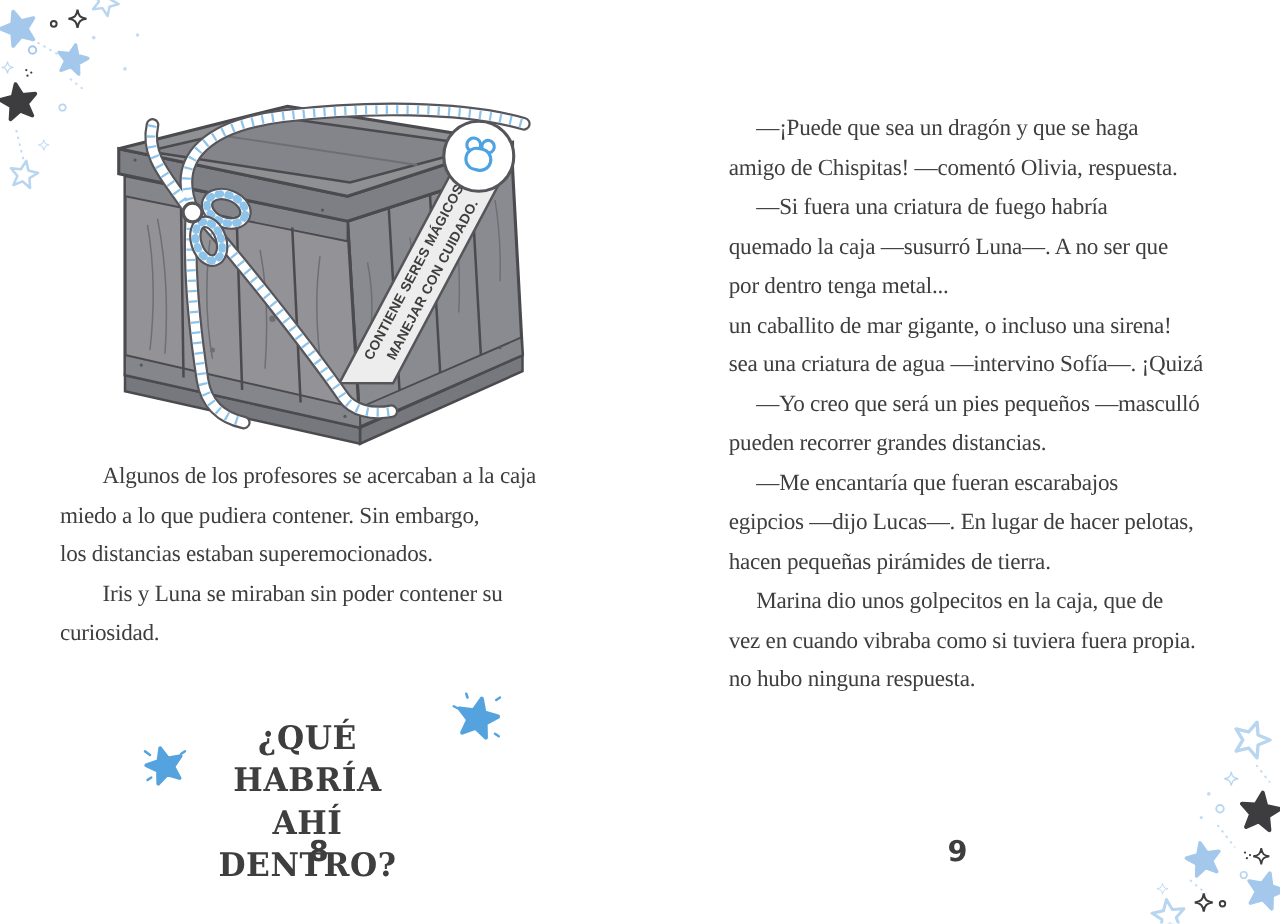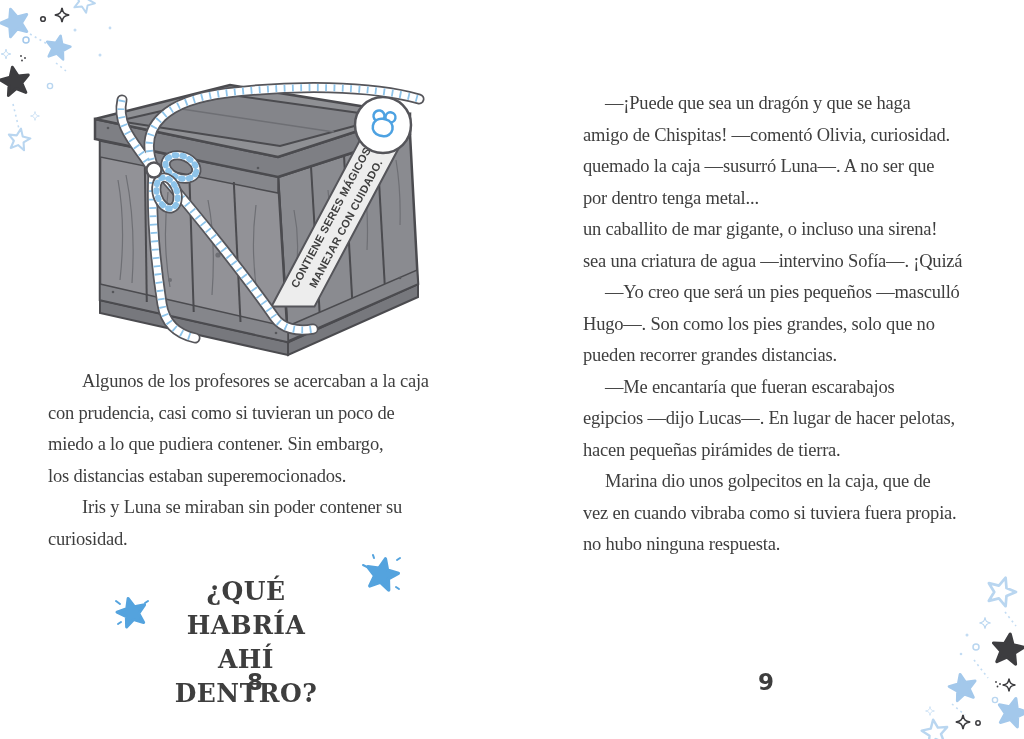--- a/index.html
+++ b/index.html
@@ -135,21 +135,20 @@
         <ellipse cx="89" cy="113" rx="10" ry="16" transform="rotate(-18 89 113)" stroke="#55555a" stroke-width="10"></ellipse>
         <ellipse cx="89" cy="113" rx="10" ry="16" transform="rotate(-18 89 113)" stroke="#ffffff" stroke-width="6.5"></ellipse>
         <ellipse cx="89" cy="113" rx="10" ry="16" transform="rotate(-18 89 113)" stroke="#8ec4ea" stroke-width="6" stroke-dasharray="1.6 6"></ellipse>
         <circle cx="76" cy="90" r="7.5" fill="#ffffff" stroke="#55555a" stroke-width="2.5"></circle>
       </g>
     </g>
   </svg>
 
   <div class="text-col left-col">
     <div class="ind">Algunos de los profesores se acercaban a la caja</div>
-    <div>con prudencia, casi como si tuvieran un poco de</div>
     <div>miedo a lo que pudiera contener. Sin embargo,</div>
     <div>los distancias estaban superemocionados.</div>
     <div class="ind">Iris y Luna se miraban sin poder contener su</div>
     <div>curiosidad.</div>
   </div>
 
   <div class="heading">
     <div>¿QUÉ HABRÍA</div>
     <div>AHÍ DENTRO?</div>
   </div>
@@ -170,27 +169,27 @@
       <line x1="36" y1="35" x2="39" y2="37"></line>
         <line x1="13" y1="3" x2="14" y2="6"></line>
     </g>
   </svg>
 
   <div class="pagenum p8">8</div>
   <div class="pagenum p9">9</div>
 
   <div class="text-col right-col">
     <div class="ind">—¡Puede que sea un dragón y que se haga</div>
-    <div>amigo de Chispitas! —comentó Olivia, curiosidad.</div>
+    <div>amigo de Chispitas! —comentó Olivia, respuesta.</div>
+    <div class="ind">—Si fuera una criatura de fuego habría</div>
     <div>quemado la caja —susurró Luna—. A no ser que</div>
     <div>por dentro tenga metal...</div>
     <div>un caballito de mar gigante, o incluso una sirena!</div>
     <div>sea una criatura de agua —intervino Sofía—. ¡Quizá</div>
     <div class="ind">—Yo creo que será un pies pequeños —masculló</div>
-    <div>Hugo—. Son como los pies grandes, solo que no</div>
     <div>pueden recorrer grandes distancias.</div>
     <div class="ind">—Me encantaría que fueran escarabajos</div>
     <div>egipcios —dijo Lucas—. En lugar de hacer pelotas,</div>
     <div>hacen pequeñas pirámides de tierra.</div>
     <div class="ind">Marina dio unos golpecitos en la caja, que de</div>
     <div>vez en cuando vibraba como si tuviera fuera propia.</div>
     <div>no hubo ninguna respuesta.</div>
   </div>
 
   <svg class="abs" style="right:0;bottom:0" width="112" height="187" viewBox="0 0 112 187">

